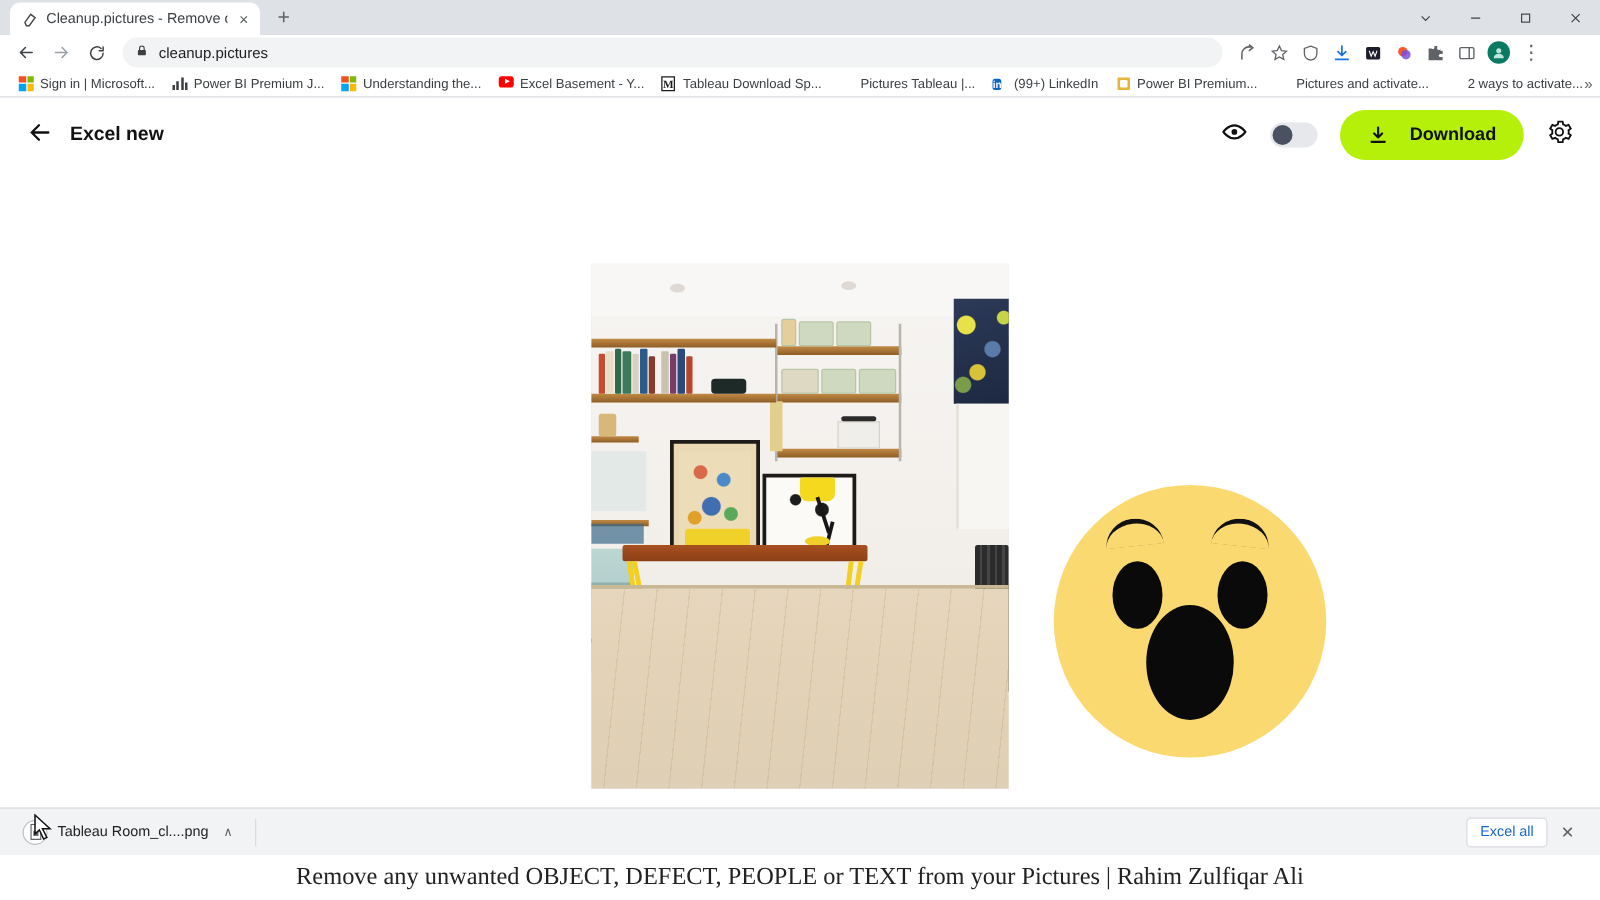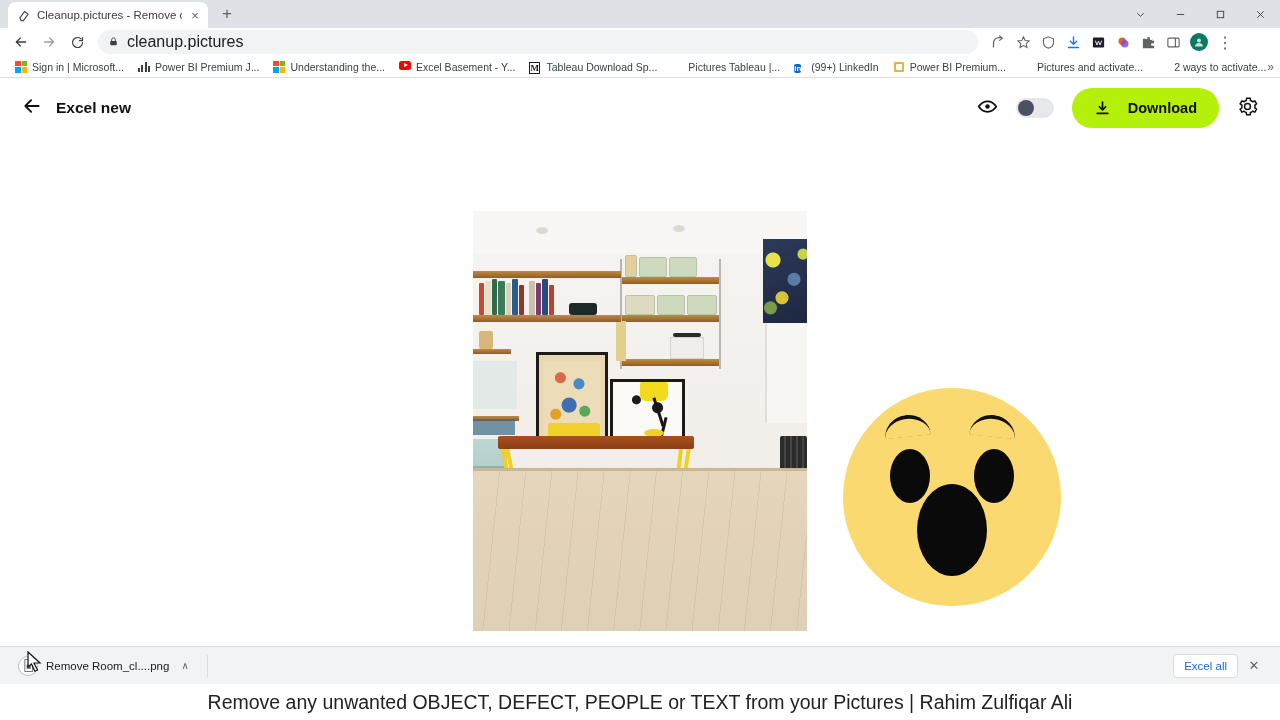--- a/index.html
+++ b/index.html
@@ -55,21 +55,21 @@
   .navicon {
     width: 26px; height: 26px; display: flex;
     align-items: center; justify-content: center; color: #5f6368;
     border-radius: 50%;
   }
   .omnibox {
     flex: 1 1 auto; height: 24px; background: #f1f3f4;
     border-radius: 12px; display: flex; align-items: center;
     padding: 0 10px; gap: 8px; margin: 0 6px; max-width: 880px;
   }
-  .omnibox .url { font-size: 16px; color: #202124; }
+  .omnibox .url { font-size: 12px; color: #202124; }
   .toolbar-right { display: flex; align-items: center; gap: 1px; }
   .tbicon {
     width: 24px; height: 24px; display: flex;
     align-items: center; justify-content: center; color: #5f6368;
   }
   .avatar {
     width: 18px; height: 18px; border-radius: 50%;
     background: #0b7a63; display: flex; align-items: center;
     justify-content: center; margin: 0 4px;
   }
@@ -251,21 +251,21 @@
   }
 
   
   .caption {
     position: absolute; left: 0; top: 684px; width: 1280px; height: 36px;
     background: #ffffff; display: flex; align-items: center;
     justify-content: center;
   }
   .caption span {
     font-size: 19.5px; color: #222222;
-    font-family: Liberation Sans, sans-serif;
+    font-family: Liberation Serif, serif;
   }
 
   
   .cursor { position: absolute; left: 27px; top: 651px; width: 16px; height: 22px; }
 </style>
 </head>
 <body>
 
 <div class="browser">
 
@@ -614,21 +614,21 @@
   </div>
 
   <div class="dlbar">
     <div class="dl-item">
       <span class="dl-fileicon">
         <svg width="11" height="13" viewBox="0 0 24 28">
             <path d="M4 1h11l6 6v20H4z" fill="none" stroke="#5f6368" stroke-width="2"></path>
             <rect x="8" y="12" width="9" height="9" fill="#5f6368"></rect>
           </svg>
       </span>
-      <span class="dl-name">Remove Room_cl....png</span>
+      <span class="dl-name">Tableau Room_cl....png</span>
       <span class="dl-caret">∧</span>
     </div>
     <div class="dl-sep"></div>
 
     <div class="dl-right">
       <span class="showall">Excel all</span>
       <span class="dl-close">✕</span>
     </div>
   </div>
 

